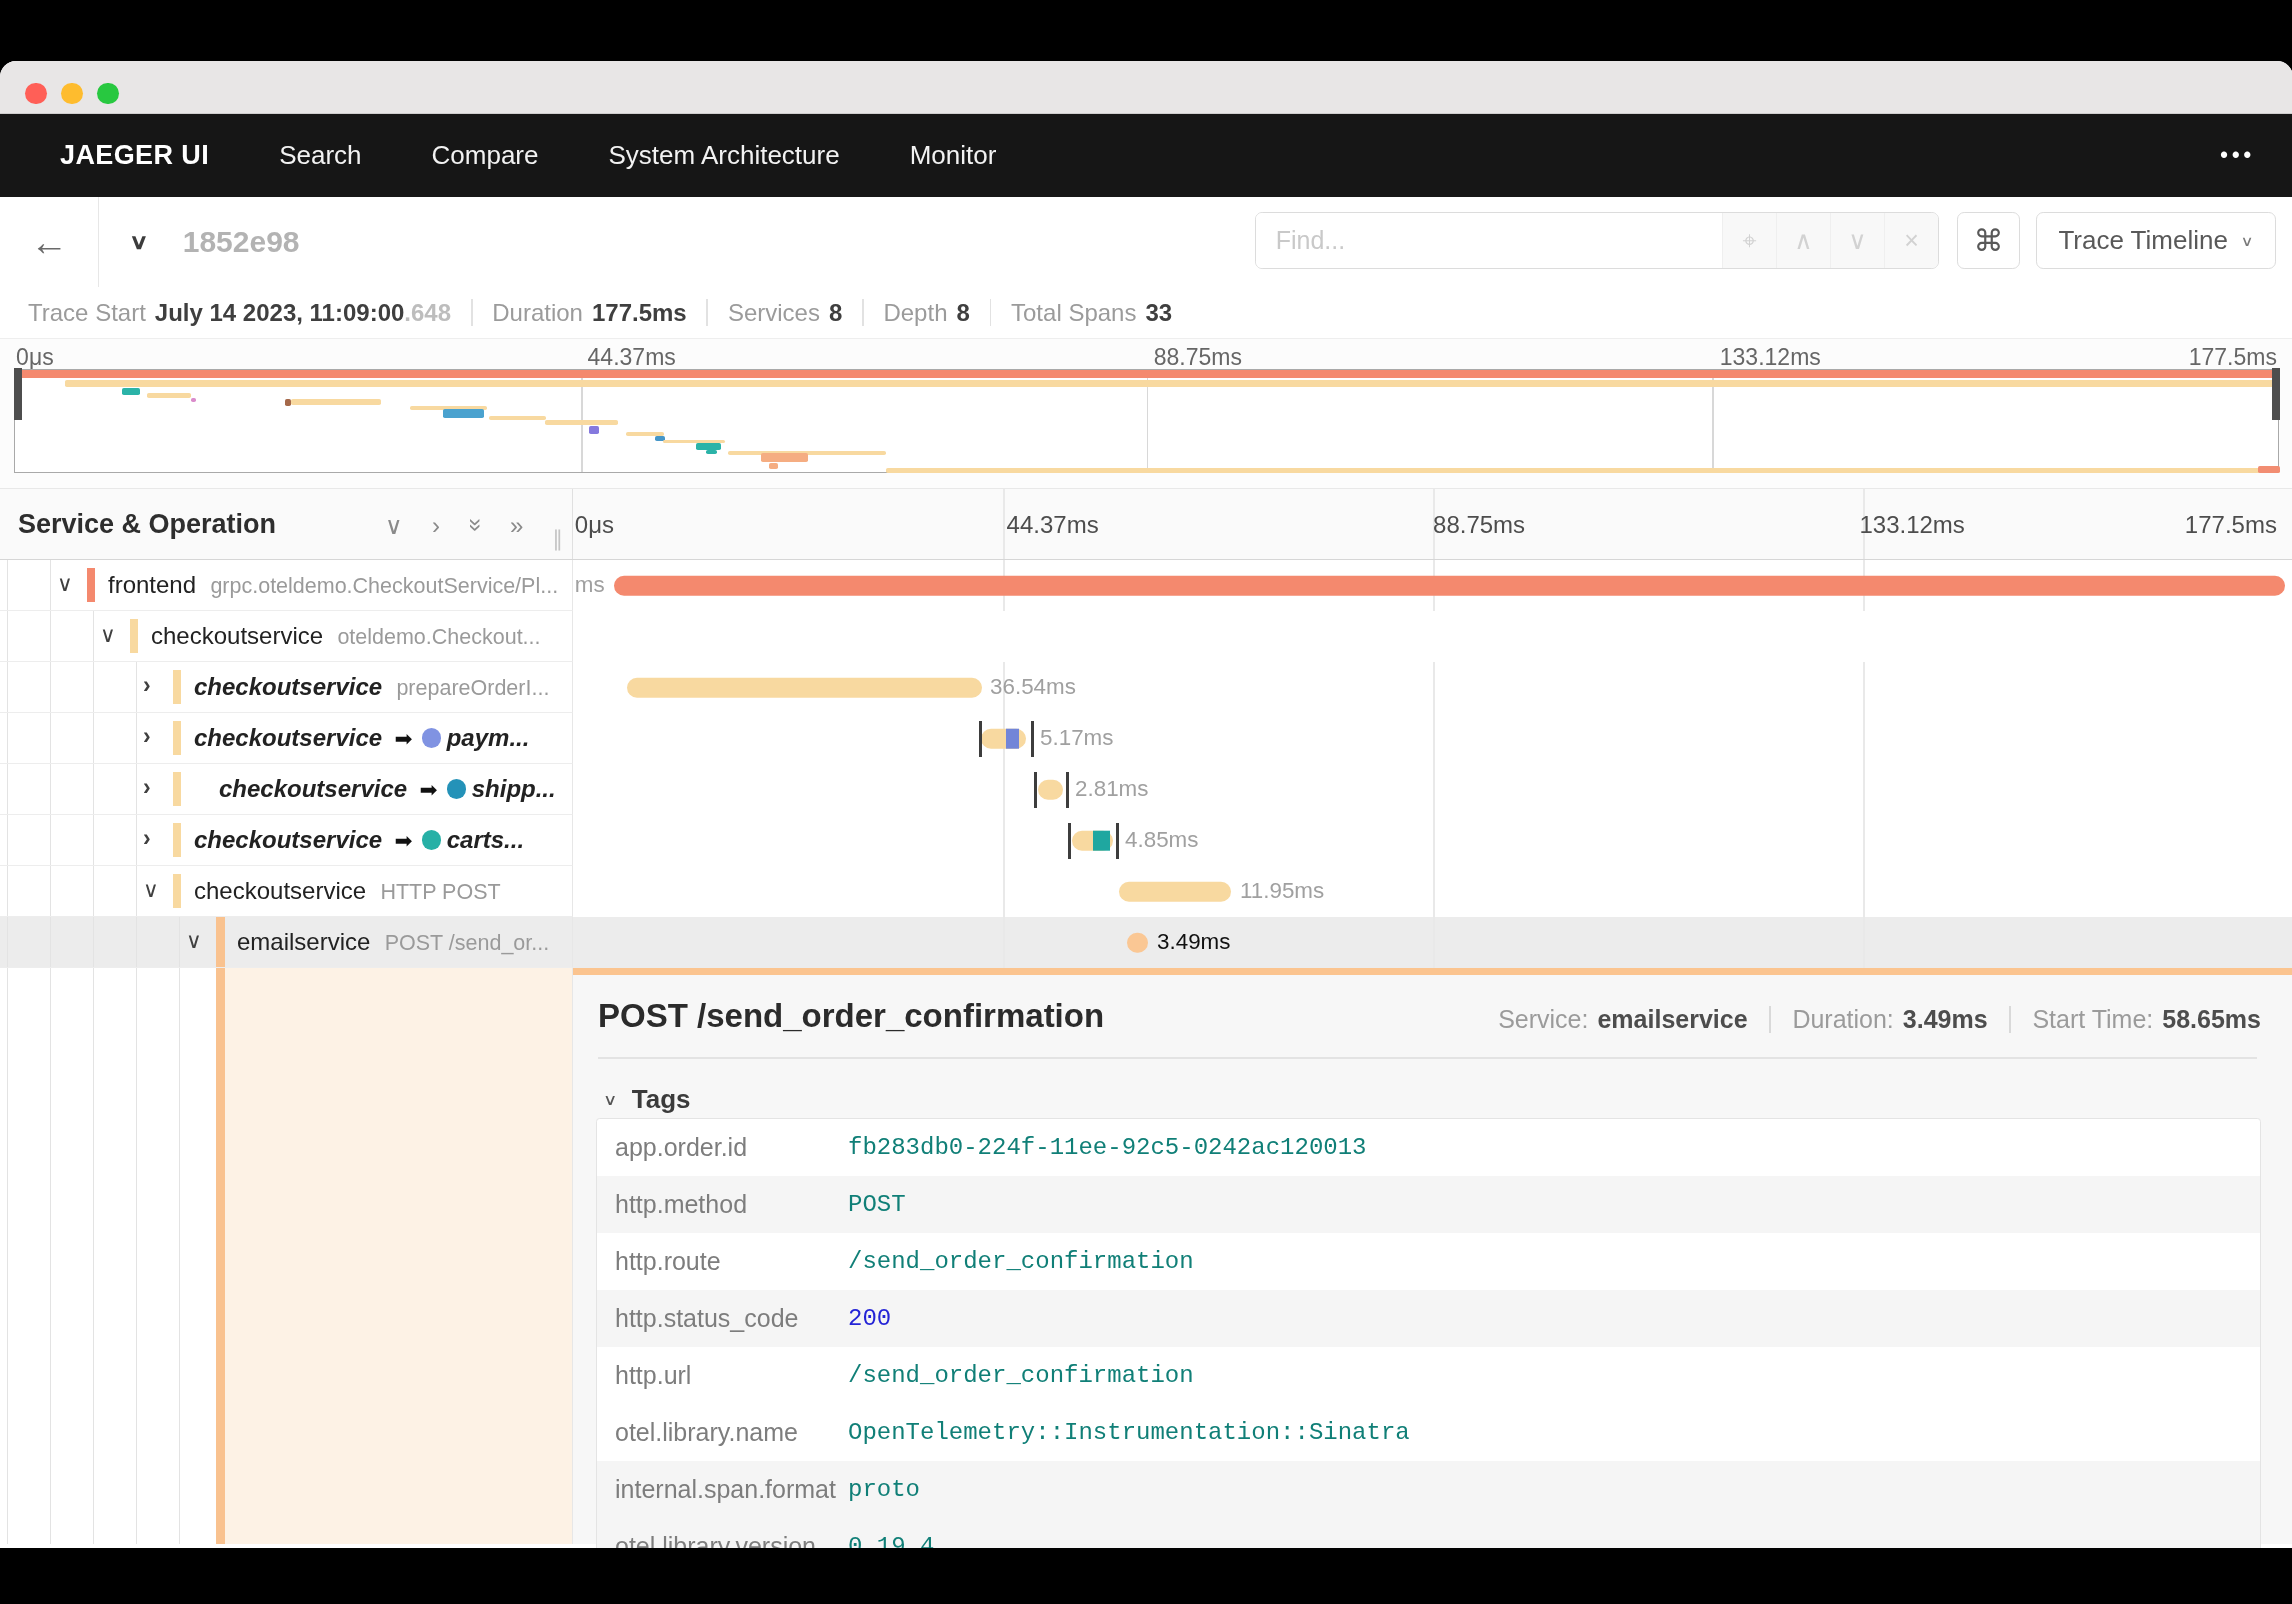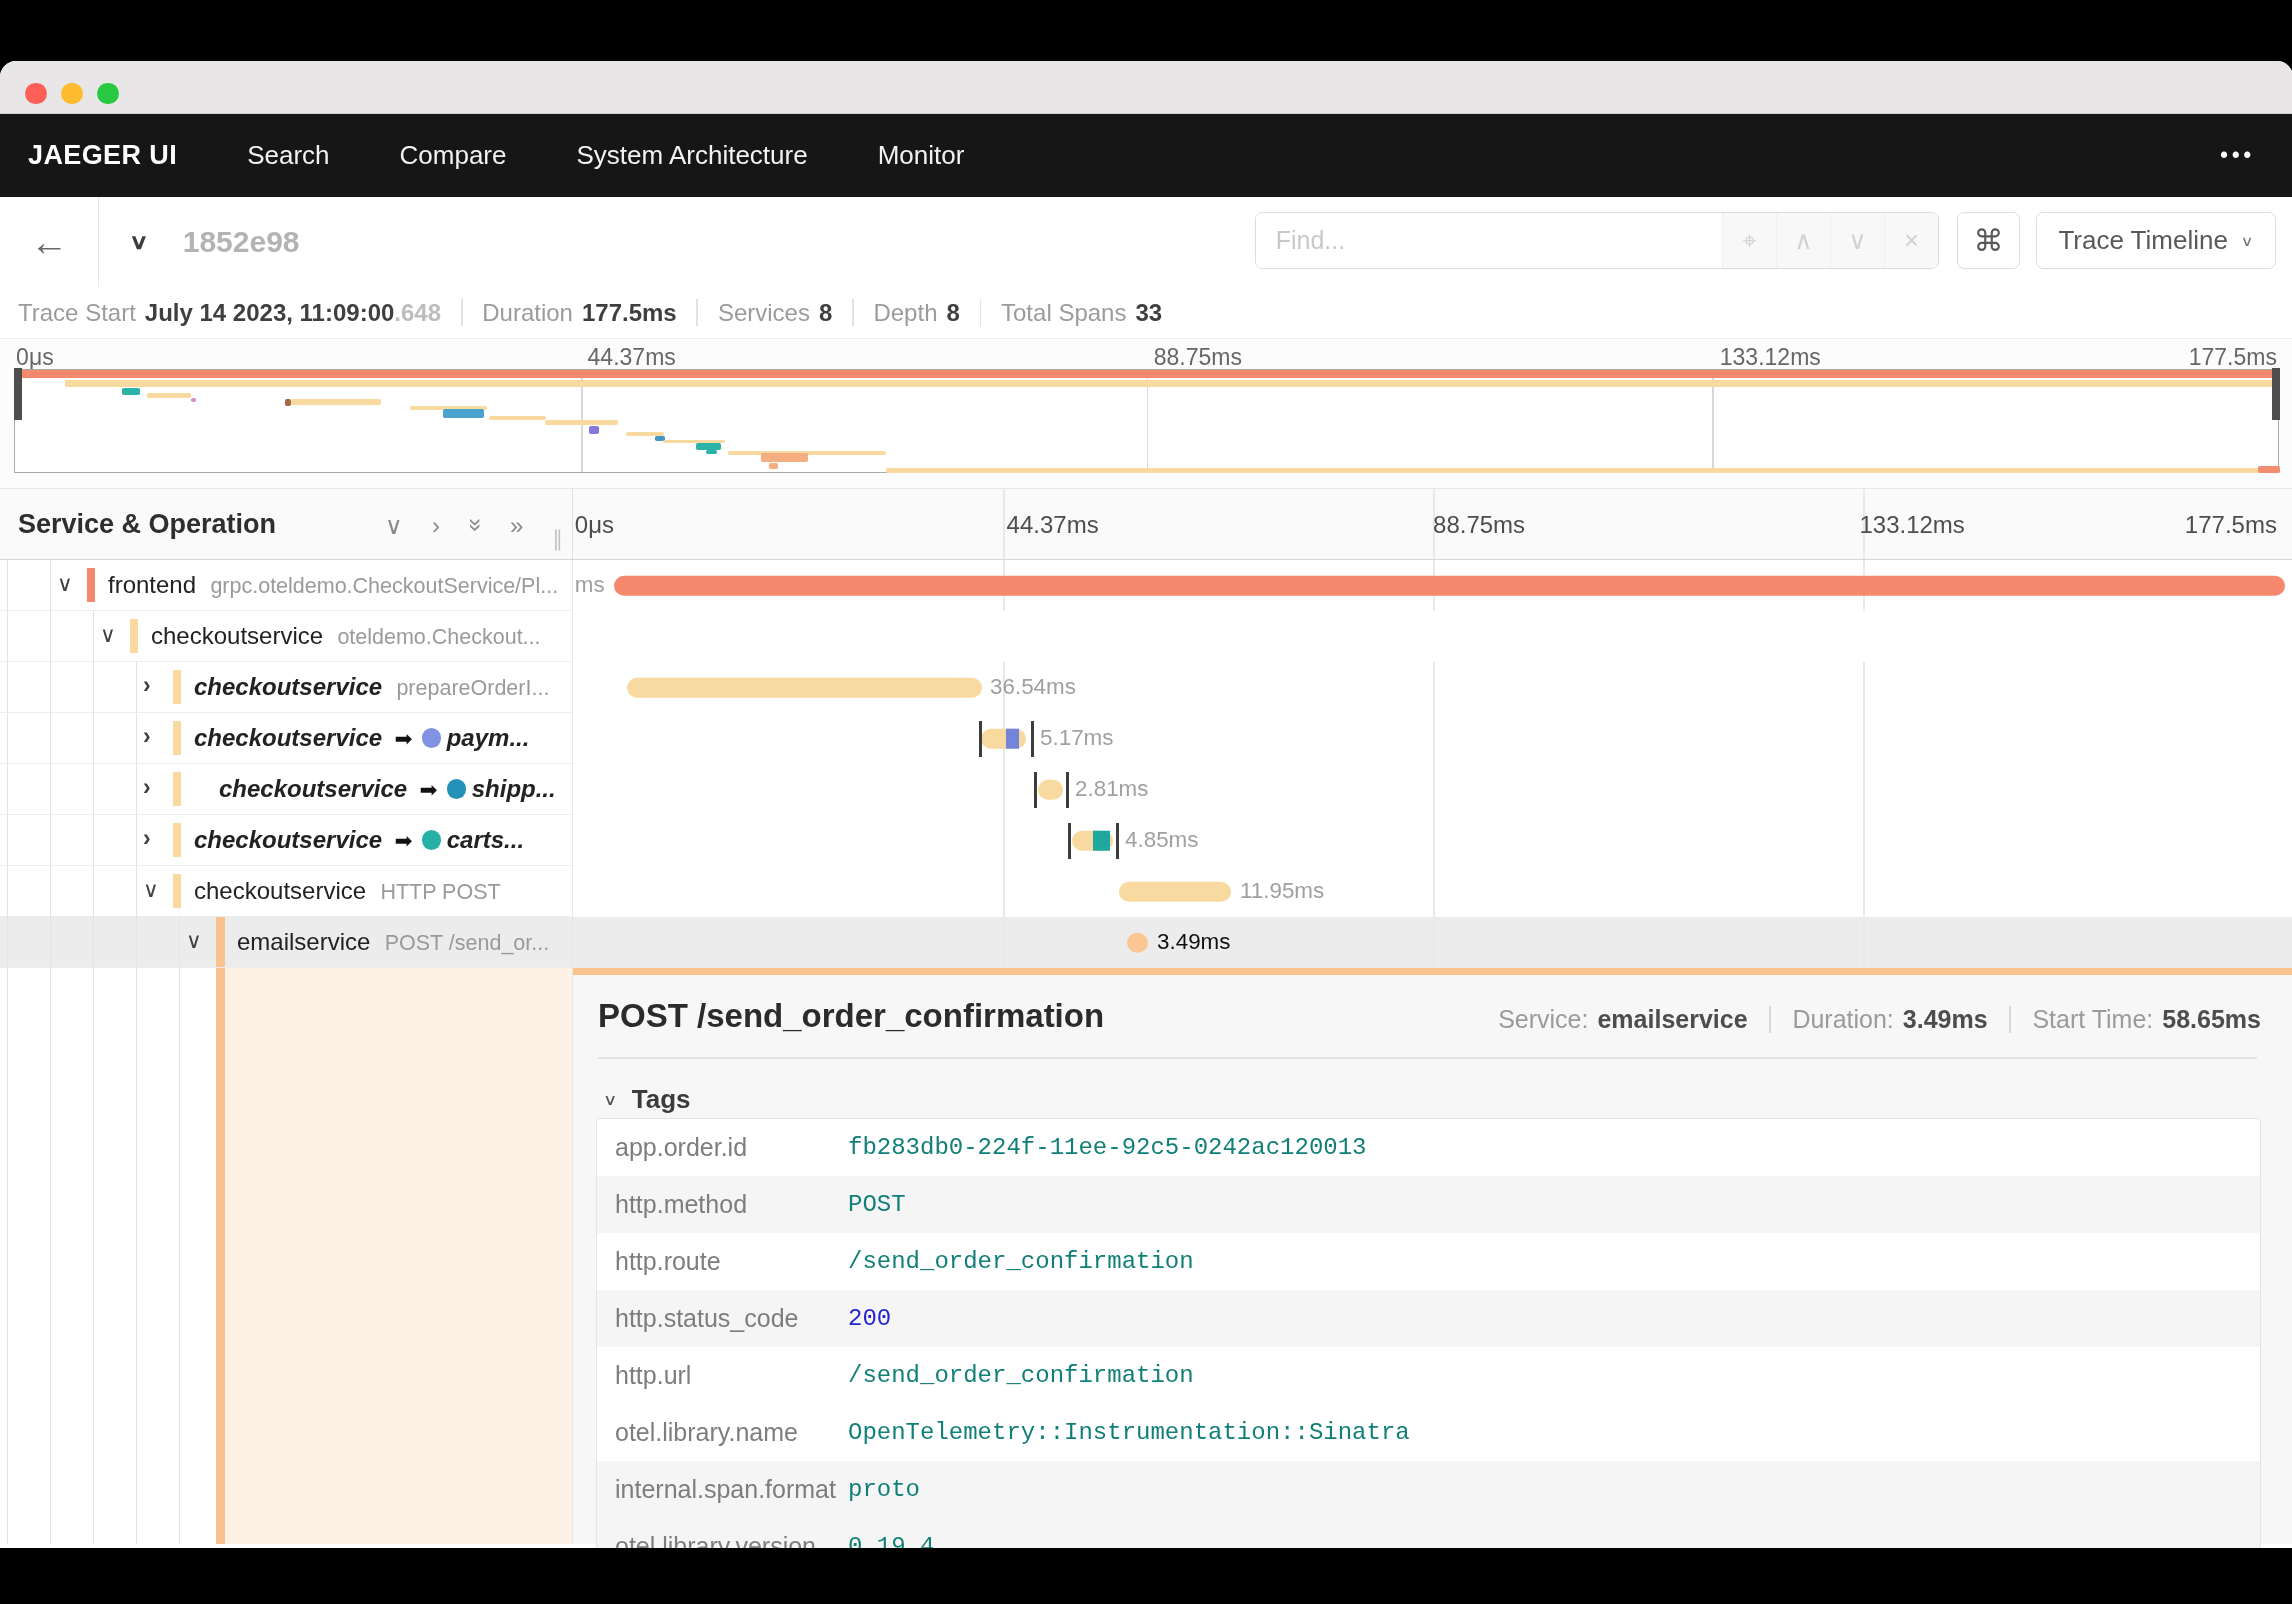--- a/index.html
+++ b/index.html
@@ -9,21 +9,21 @@
   
   .window { position:absolute; left:0; top:61px; width:2293px; height:1487px;
             background:#fff; border-radius:16px 16px 0 0; overflow:hidden; }
   .titlebar { position:relative; height:53px; background:#e8e6e6; border-bottom:0.9px solid #cfcdcd; }
   .light { position:absolute; top:21.5px; width:21.5px; height:21.5px; border-radius:50%; }
   .light.red    { left:25px;  background:#ff5f57; }
   .light.yellow { left:61px;  background:#febc2e; }
   .light.green  { left:97px; background:#28c840; }
 
   nav { position:relative; height:83px; background:#161616; display:flex; align-items:center; }
-  .brand { color:#fff; font-weight:bold; font-size:27px; margin-left:28px; letter-spacing:0.4px; }
+  .brand { color:#fff; font-weight:bold; font-size:27px; margin-left:60px; letter-spacing:0.4px; }
   #nav-items { display:flex; }
   .nav-item { color:#f2f2f2; font-size:26px; margin-left:70px; cursor:pointer; }
   .nav-dots { position:absolute; right:38px; color:#fff; font-size:23px; letter-spacing:3.6px; cursor:pointer; }
 
   
   .tracebar { position:relative; height:90px; background:#fff; display:flex; align-items:center; }
   .backbox { width:99px; height:100%; border-right:1.8px solid #e7e7e7; display:flex; align-items:center; justify-content:center;
              font-size:38px; color:#6a6a6a; cursor:pointer; }
   .t-chev { font-size:27px; color:#3c3c3c; font-weight:bold; margin:0 19.7px 0 30px; cursor:pointer; transform:scaleY(.8); }
   .t-title { font-size:36px; font-weight:bold; color:#2f2f2f; }
@@ -36,21 +36,21 @@
   .find-group input::placeholder { color:#c9c9c9; }
   .fg-cell { width:54px; border-left:1.8px solid #efefef; background:#f8f8f8; color:#d2d2d2;
              display:flex; align-items:center; justify-content:center; font-size:25px; cursor:pointer; }
   .btn { height:57px; border:1.8px solid #dcdcdc; border-radius:7.2px; background:#fff; color:#595959;
          display:flex; align-items:center; justify-content:center; cursor:pointer; }
   .btn.cmd { position:absolute; right:273px; top:15px; width:63px; font-size:30px; }
   .btn.viewsel { position:absolute; right:17px; top:15px; width:240px; font-size:26px; }
   .btn.viewsel .carat { font-size:18px; margin-left:12.5px; color:#7a7a7a; transform:scaleY(.8); }
 
   
-  .summarybar { height:51px; background:#fff; display:flex; align-items:center; padding-left:18px; font-size:24px; }
+  .summarybar { height:51px; background:#fff; display:flex; align-items:center; padding-left:28px; font-size:24px; }
   .sum-label { color:#9b9b9b; }
   .sum-val { color:#3f3f3f; font-weight:bold; margin-left:9px; }
   .sum-suffix { color:#bdbdbd; font-weight:bold; }
   .sum-sep { width:1.8px; height:27px; background:#e2e2e2; margin:0 19.7px; }
 
   
   .minimap { position:relative; height:150px; background:#fcfcfc; border-top:1.8px solid #eee; }
   .mm-ticks { position:absolute; left:14.3px; right:14.3px; top:5.4px; height:27px; font-size:23px; color:#666; }
   .tick { position:absolute; top:0; white-space:nowrap; }
   .mm-canvas { position:absolute; left:14.3px; right:14.3px; top:29.6px; height:104px; background:#fff;

